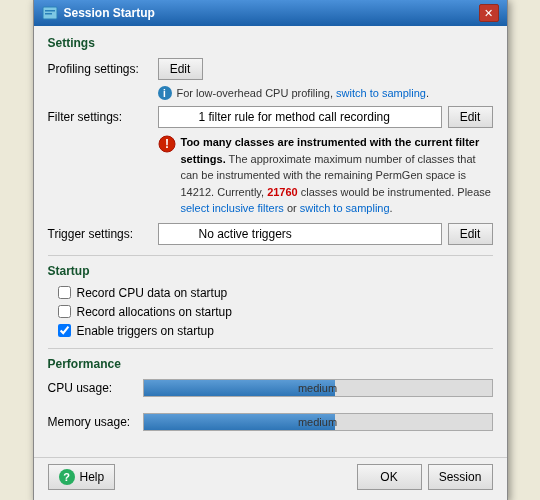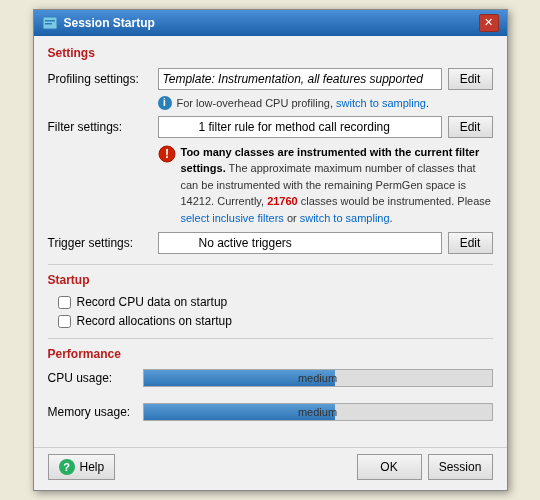--- a/index.html
+++ b/index.html
@@ -55,21 +55,21 @@
       justify-content: center;
       cursor: pointer;
     }
     .dialog-body {
       padding: 10px 14px 10px 14px;
     }
     .section-label {
       font-size: 12px;
       font-weight: bold;
       margin-bottom: 8px;
-      color: #b91c1c;
+      color: #14532d;
     }
     .settings-section {
       margin-bottom: 10px;
     }
     .form-row {
       display: flex;
       align-items: center;
       margin-bottom: 6px;
     }
     .form-label {
@@ -294,21 +294,20 @@
   </div>
 
   <div class="dialog-body">
 
     <div class="settings-section">
       <div class="section-label">Settings</div>
 
       <div class="form-row">
         <div class="form-label">Profiling settings:</div>
         <div class="form-field">
-          <input class="text-input" type="text" readonly="" value="Template: Instrumentation, all features supported" style="">
           <button class="edit-btn">Edit</button>
         </div>
       </div>
 
       <div class="info-row">
         <div class="info-icon">i</div>
         <span class="info-text">
           <span>For low-overhead CPU profiling, </span><a href="#">switch to sampling</a><span>.</span>
         </span>
       </div>
@@ -347,20 +346,24 @@
       <div class="section-label">Startup</div>
 
       <div class="checkbox-row">
         <input type="checkbox" id="cb0" style="">
         <label class="checkbox-label" for="cb0">Record CPU data on startup</label>
       </div>
       <div class="checkbox-row">
         <input type="checkbox" id="cb1" style="">
         <label class="checkbox-label" for="cb1">Record allocations on startup</label>
       </div>
+      <div class="checkbox-row">
+        <input type="checkbox" id="cb2" checked="" style="">
+        <label class="checkbox-label" for="cb2">Enable triggers on startup</label>
+      </div>
     </div>
 
     <hr class="divider">
 
     <div class="performance-section">
       <div class="section-label">Performance</div>
 
       <div class="perf-row">
         <div class="perf-label">CPU usage:</div>
         <div class="progress-bar-container">

